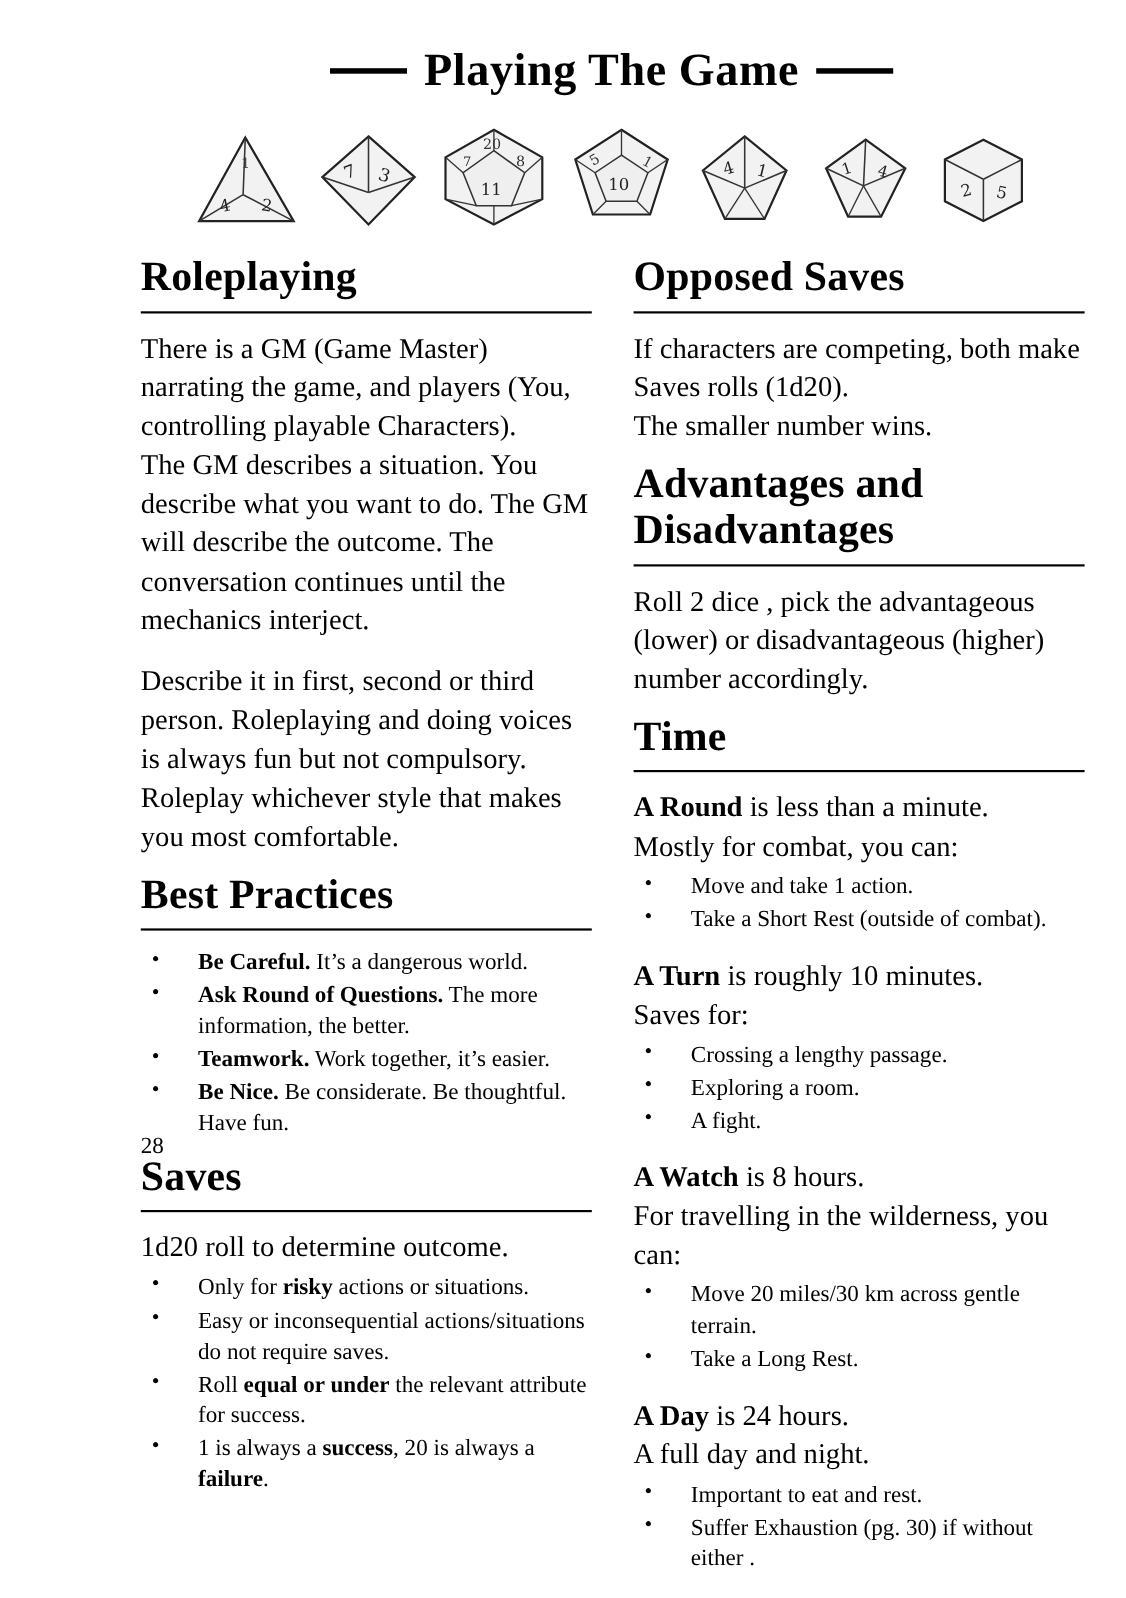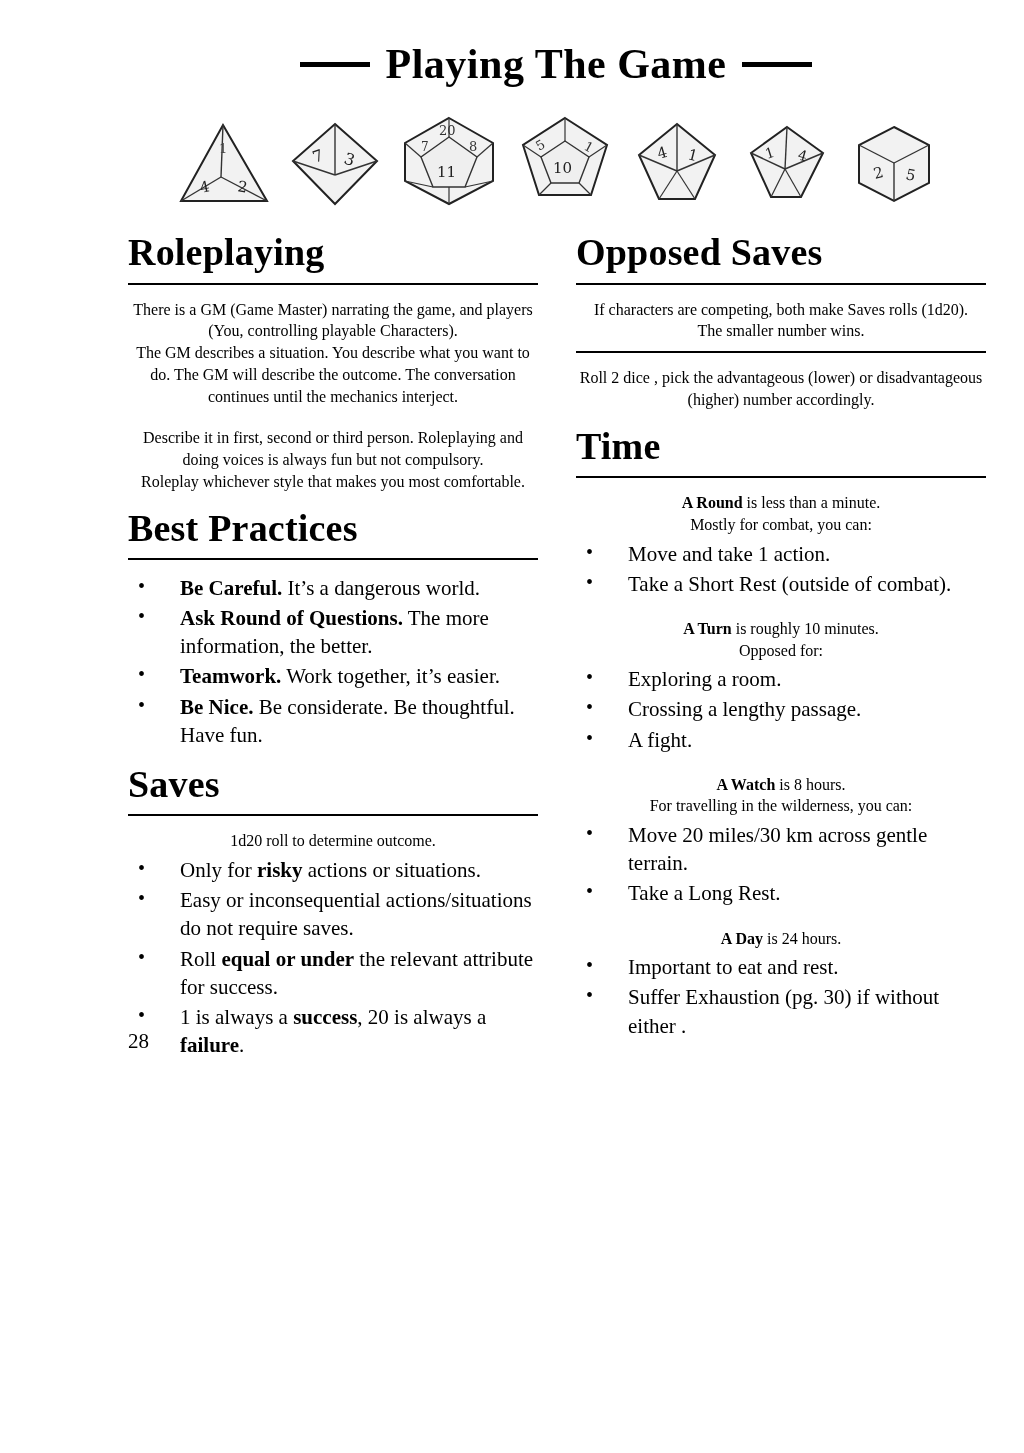--- a/index.html
+++ b/index.html
@@ -79,24 +79,23 @@
     line-height: 1.12;
     letter-spacing: 0.2px;
   }
   h2.section-title.first { margin-top: 6px; }
   .title-rule {
     border: none;
     border-top: 2.5px solid #000;
     margin: 9px 0 14px 0;
   }
   p.body {
-    font-size: 16px;
+    font-size: 26px;
     line-height: 1.36;
     margin: 0 0 0 0;
-    text-align: center;
   }
   p.body + p.body { margin-top: 20px; }
   ul.bullets {
     list-style: none;
     margin: 4px 0 0 0;
     padding: 0;
   }
   ul.bullets li {
     font-size: 21px;
     line-height: 1.34;
@@ -268,57 +267,59 @@
     </div>
 
     <div class="col">
 
       <h2 class="section-title first">Opposed Saves</h2>
       <hr class="title-rule">
 
       <p class="body">If characters are competing, both make Saves rolls (1d20).</p>
       <p class="body" style="margin-top:0">The smaller number wins.</p>
 
+      <h2 class="section-title">Advantages and Disadvantages</h2>
       <hr class="title-rule">
 
       <p class="body squeeze">Roll 2 dice , pick the advantageous (lower) or disadvantageous (higher) number accordingly.</p>
 
       <h2 class="section-title">Time</h2>
       <hr class="title-rule">
 
       <div>
         <p class="body"><b>A Round</b><span> is less than a minute.</span></p>
         <p class="body" style="margin-top:0">Mostly for combat, you can:</p>
         <ul class="bullets">
           <li>Move and take 1 action.</li>
           <li>Take a Short Rest (outside of combat).</li>
         </ul>
       </div>
 
       <div class="blk">
         <p class="body"><b>A Turn</b><span> is roughly 10 minutes.</span></p>
-        <p class="body" style="margin-top:0">Opposed for:</p>
+        <p class="body" style="margin-top:0">Saves for:</p>
         <ul class="bullets">
+          <li>Crossing a lengthy passage.</li>
           <li>Exploring a room.</li>
-          <li>Crossing a lengthy passage.</li>
           <li>A fight.</li>
         </ul>
       </div>
 
       <div class="blk">
         <p class="body"><b>A Watch</b><span> is 8 hours.</span></p>
         <p class="body" style="margin-top:0">For travelling in the wilderness, you can:</p>
         <ul class="bullets">
           <li class="squeeze2">Move 20 miles/30 km across gentle terrain.</li>
           <li>Take a Long Rest.</li>
         </ul>
       </div>
 
       <div class="blk">
         <p class="body"><b>A Day</b><span> is 24 hours.</span></p>
+        <p class="body" style="margin-top:0">A full day and night.</p>
         <ul class="bullets">
           <li>Important to eat and rest.</li>
           <li class="squeeze2">Suffer Exhaustion (pg. 30) if without either .</li>
         </ul>
       </div>
 
     </div>
   </div>
 
   <div class="page-number">28</div>

